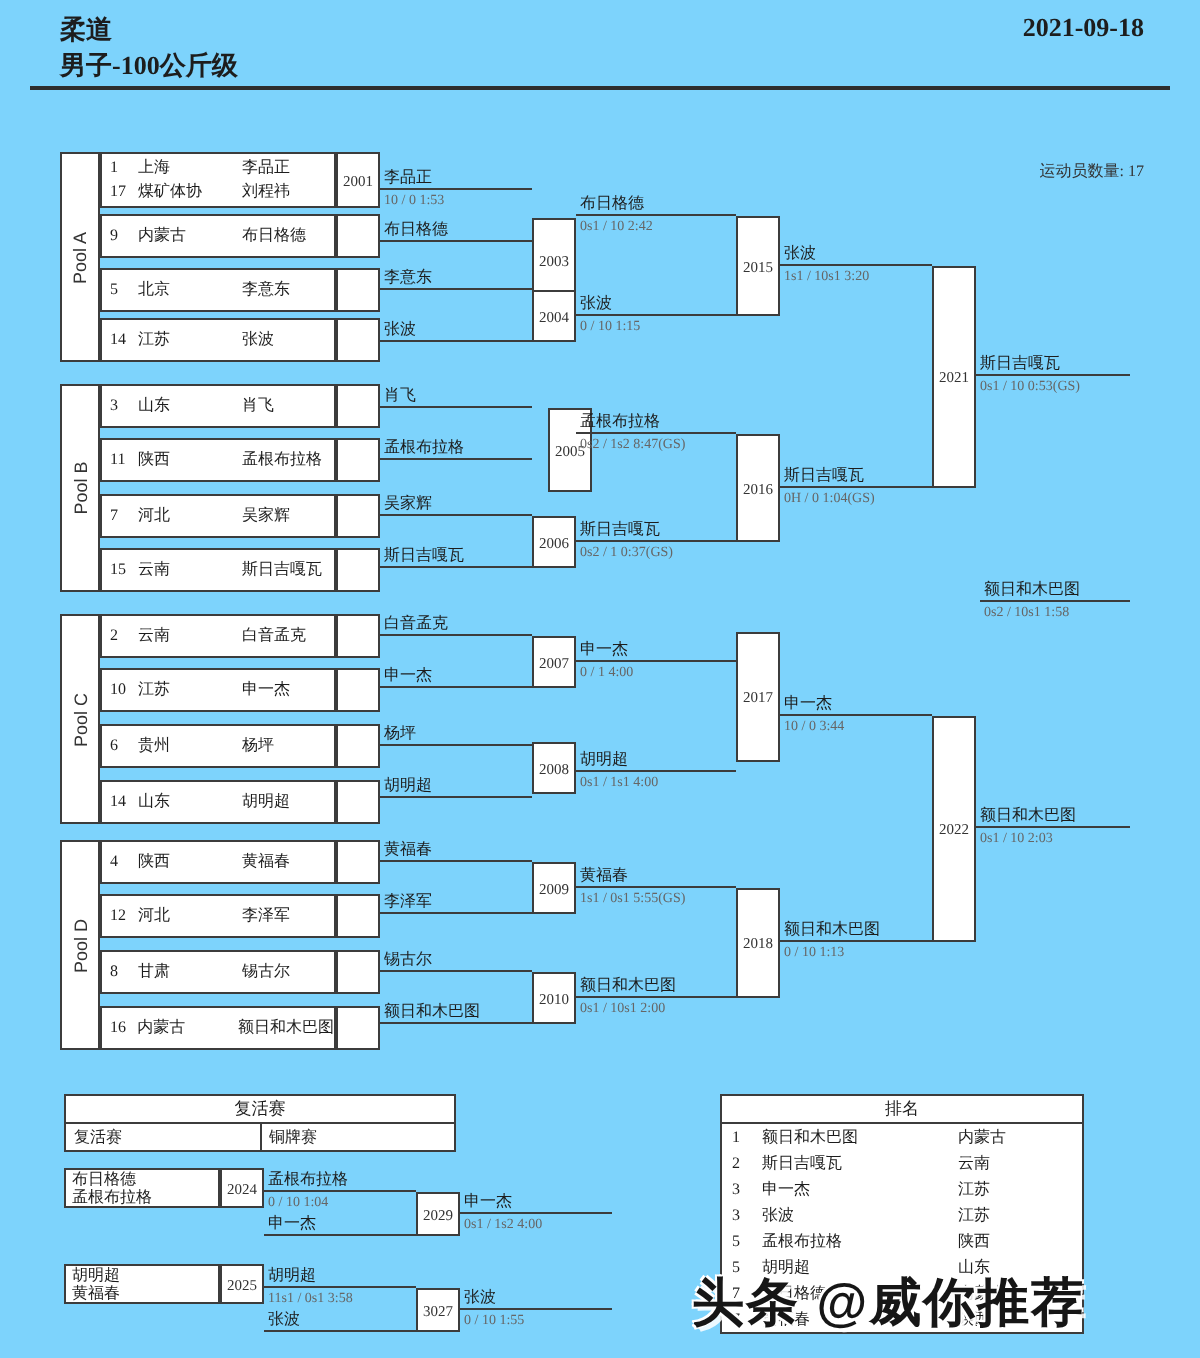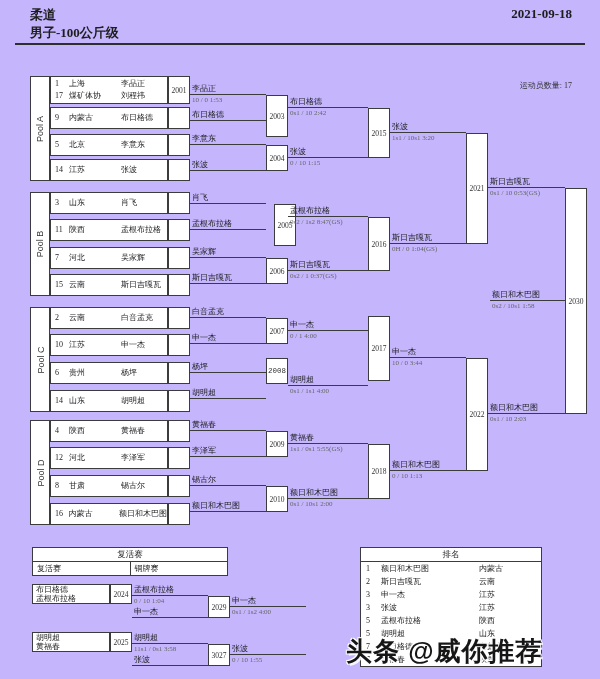--- a/index.html
+++ b/index.html
@@ -1,16 +1,16 @@
 <!DOCTYPE html>
 <html><head>
 <meta charset="utf-8">
 <style>
   html,body{margin:0;padding:0;background:#fff;}
-  .page{position:relative;width:600px;height:679px;background:#c4b5fd;overflow:hidden;
+  .page{position:relative;width:600px;height:679px;background:#7dd3fc;overflow:hidden;
         font-family:"Liberation Serif","DejaVu Serif",serif;color:#1d1d1d;}
   .abs{position:absolute;}
   .b1{font-weight:bold;font-size:13px;white-space:nowrap;}
   .rule{border-top:2px solid #2e2e2e;height:0;}
   .roundbar{display:flex;border:1px solid #3c3c3c;box-sizing:border-box;background:#fff;}
   .rcell{font-size:8px;line-height:13px;padding-left:4px;border-right:1px solid #3c3c3c;box-sizing:border-box;white-space:nowrap;}
   .rcell:last-child{border-right:none;flex:1;}
   .count{font-size:8px;color:#333;white-space:nowrap;}
   .plabel{border:1px solid #3c3c3c;box-sizing:border-box;display:flex;align-items:center;justify-content:center;background:#fff;}
   .plabel span{transform:rotate(-90deg);font-family:"Liberation Sans","DejaVu Sans",sans-serif;font-size:9px;color:#333;white-space:nowrap;}
@@ -247,21 +247,21 @@
   <div class="abs entry" style="left:190px;top:445px;width:76px;">
       <div class="en">李泽军</div>
     </div>
   <div class="abs entry" style="left:190px;top:474px;width:76px;">
       <div class="en">锡古尔</div>
     </div>
   <div class="abs entry" style="left:190px;top:500px;width:76px;">
       <div class="en">额日和木巴图</div>
     </div>
 
-  <div class="abs mbox" style="left:266px;top:95px;width:22px;height:42px;">2003</div>
+  <div class="abs mbox" style="left:266px;top:109px;width:22px;height:42px;">2003</div>
   <div class="abs entry" style="left:288px;top:96px;width:80px;">
       <div class="en">布日格德</div>
       <div class="es">0s1 / 10 2:42</div>
     </div>
   <div class="abs mbox" style="left:266px;top:145px;width:22px;height:26px;">2004</div>
   <div class="abs entry" style="left:288px;top:146px;width:80px;">
       <div class="en">张波</div>
       <div class="es">0 / 10 1:15</div>
     </div>
   <div class="abs mbox" style="left:274px;top:204px;width:22px;height:42px;">2005</div>
@@ -272,21 +272,21 @@
   <div class="abs mbox" style="left:266px;top:258px;width:22px;height:26px;">2006</div>
   <div class="abs entry" style="left:288px;top:259px;width:80px;">
       <div class="en">斯日吉嘎瓦</div>
       <div class="es">0s2 / 1 0:37(GS)</div>
     </div>
   <div class="abs mbox" style="left:266px;top:318px;width:22px;height:26px;">2007</div>
   <div class="abs entry" style="left:288px;top:319px;width:80px;">
       <div class="en">申一杰</div>
       <div class="es">0 / 1 4:00</div>
     </div>
-  <div class="abs mbox" style="left:266px;top:358px;width:22px;height:26px;font-family:Liberation Mono, monospace;">2008</div>
+  <div class="abs mbox" style="left:266px;top:371px;width:22px;height:26px;">2008</div>
   <div class="abs entry" style="left:288px;top:374px;width:80px;">
       <div class="en">胡明超</div>
       <div class="es">0s1 / 1s1 4:00</div>
     </div>
   <div class="abs mbox" style="left:266px;top:431px;width:22px;height:26px;">2009</div>
   <div class="abs entry" style="left:288px;top:432px;width:80px;">
       <div class="en">黄福春</div>
       <div class="es">1s1 / 0s1 5:55(GS)</div>
     </div>
   <div class="abs mbox" style="left:266px;top:486px;width:22px;height:26px;">2010</div>
@@ -320,21 +320,20 @@
   <div class="abs entry" style="left:488px;top:176px;width:77px;">
       <div class="en">斯日吉嘎瓦</div>
       <div class="es">0s1 / 10 0:53(GS)</div>
     </div>
   <div class="abs mbox" style="left:466px;top:358px;width:22px;height:113px;">2022</div>
   <div class="abs entry" style="left:488px;top:402px;width:77px;">
       <div class="en">额日和木巴图</div>
       <div class="es">0s1 / 10 2:03</div>
     </div>
 
-  <div class="abs mbox" style="left:565px;top:188px;width:22px;height:226px;">2030</div>
   <div class="abs entry" style="left:490px;top:289px;width:75px;">
       <div class="en">额日和木巴图</div>
       <div class="es">0s2 / 10s1 1:58</div>
     </div>
 
   <div class="abs rep-hdr" style="left:32px;top:547px;width:196px;">
     <div class="t">复活赛</div>
     <div class="cells">
       <div class="c">复活赛</div>
       <div class="c">铜牌赛</div>

